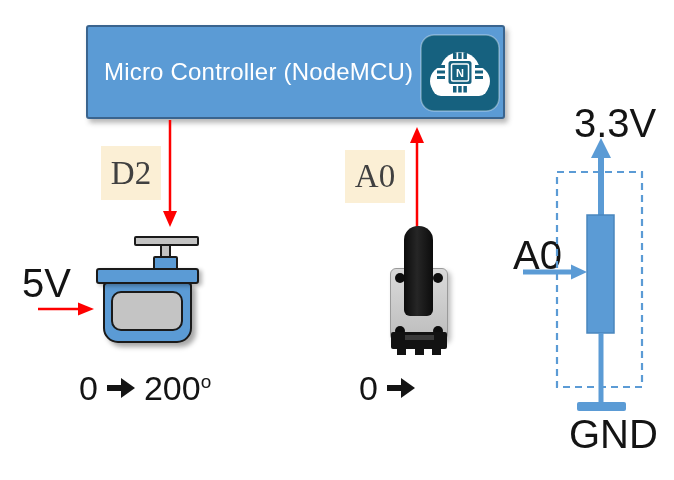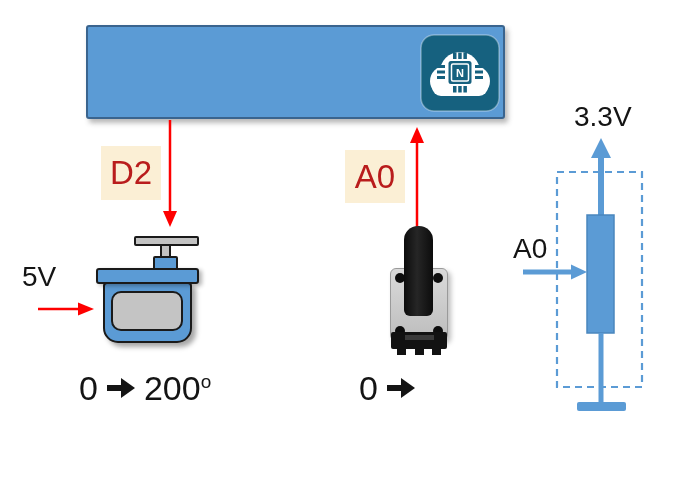--- a/index.html
+++ b/index.html
@@ -31,27 +31,27 @@
     color: #ffffff;
     font-size: 24px;
     letter-spacing: 0.2px;
   }
   .nodemcu-icon { position: absolute; left: 332px; top: 7px; }
 
   
   .pin-label {
     background: #FBEFD5;
     display: flex; align-items: center; justify-content: center;
-    font-size: 33px; color: #b91c1c;
+    font-size: 33px; color: #404040; font-family: Liberation Serif, serif;
   }
   .pin-label.d2 { left: 101px; top: 146px; width: 60px; height: 54px; }
   .pin-label.a0 { left: 345px; top: 150px; width: 60px; height: 53px; }
 
   
-  .plain-label { font-size: 28px; color: #141414; line-height: 1; }
+  .plain-label { font-size: 40px; color: #141414; line-height: 1; }
   .label-5v  { left: 22px;  top: 263px; text-align: right; }
   .label-33v { left: 574px; top: 103px; }
   .label-a0s { left: 513px; top: 235px; }
   .label-gnd { left: 569px; top: 414px; }
 
   
   .range-text {
     display: flex; align-items: center; gap: 8px;
     font-size: 34px; color: #141414; line-height: 1;
   }
@@ -90,20 +90,21 @@
 
   
   .overlay-svg { left: 0; top: 0; pointer-events: none; }
 </style>
 </head>
 <body>
 
 <div class="canvas">
 
   <div class="abs controller-box">
+    <span class="controller-title">Micro Controller (NodeMCU)</span>
     <span class="nodemcu-icon">
       <svg width="80" height="78" viewBox="0 0 80 78">
         <rect x="1" y="1" width="78" height="76" rx="13" fill="#16617F" stroke="rgba(255,255,255,0.35)" stroke-width="1.5"></rect>
         <g fill="#ffffff">
           <circle cx="25" cy="47" r="15"></circle>
           <circle cx="55" cy="47" r="15"></circle>
           <circle cx="40" cy="38" r="20"></circle>
           <rect x="12" y="44" width="56" height="18" rx="9"></rect>
         </g>
         <g>
@@ -132,20 +133,21 @@
   <div class="abs pin-label d2">
     <span>D2</span>
   </div>
   <div class="abs pin-label a0">
     <span>A0</span>
   </div>
 
   <div class="abs plain-label label-5v">5V</div>
   <div class="abs plain-label label-33v">3.3V</div>
   <div class="abs plain-label label-a0s">A0</div>
+  <div class="abs plain-label label-gnd">GND</div>
 
   <div class="abs servo">
     <div class="horn-bar"></div>
     <div class="horn-stem"></div>
     <div class="horn-hub"></div>
     <div class="top-cap"></div>
     <div class="body"></div>
     <div class="panel"></div>
   </div>
 

